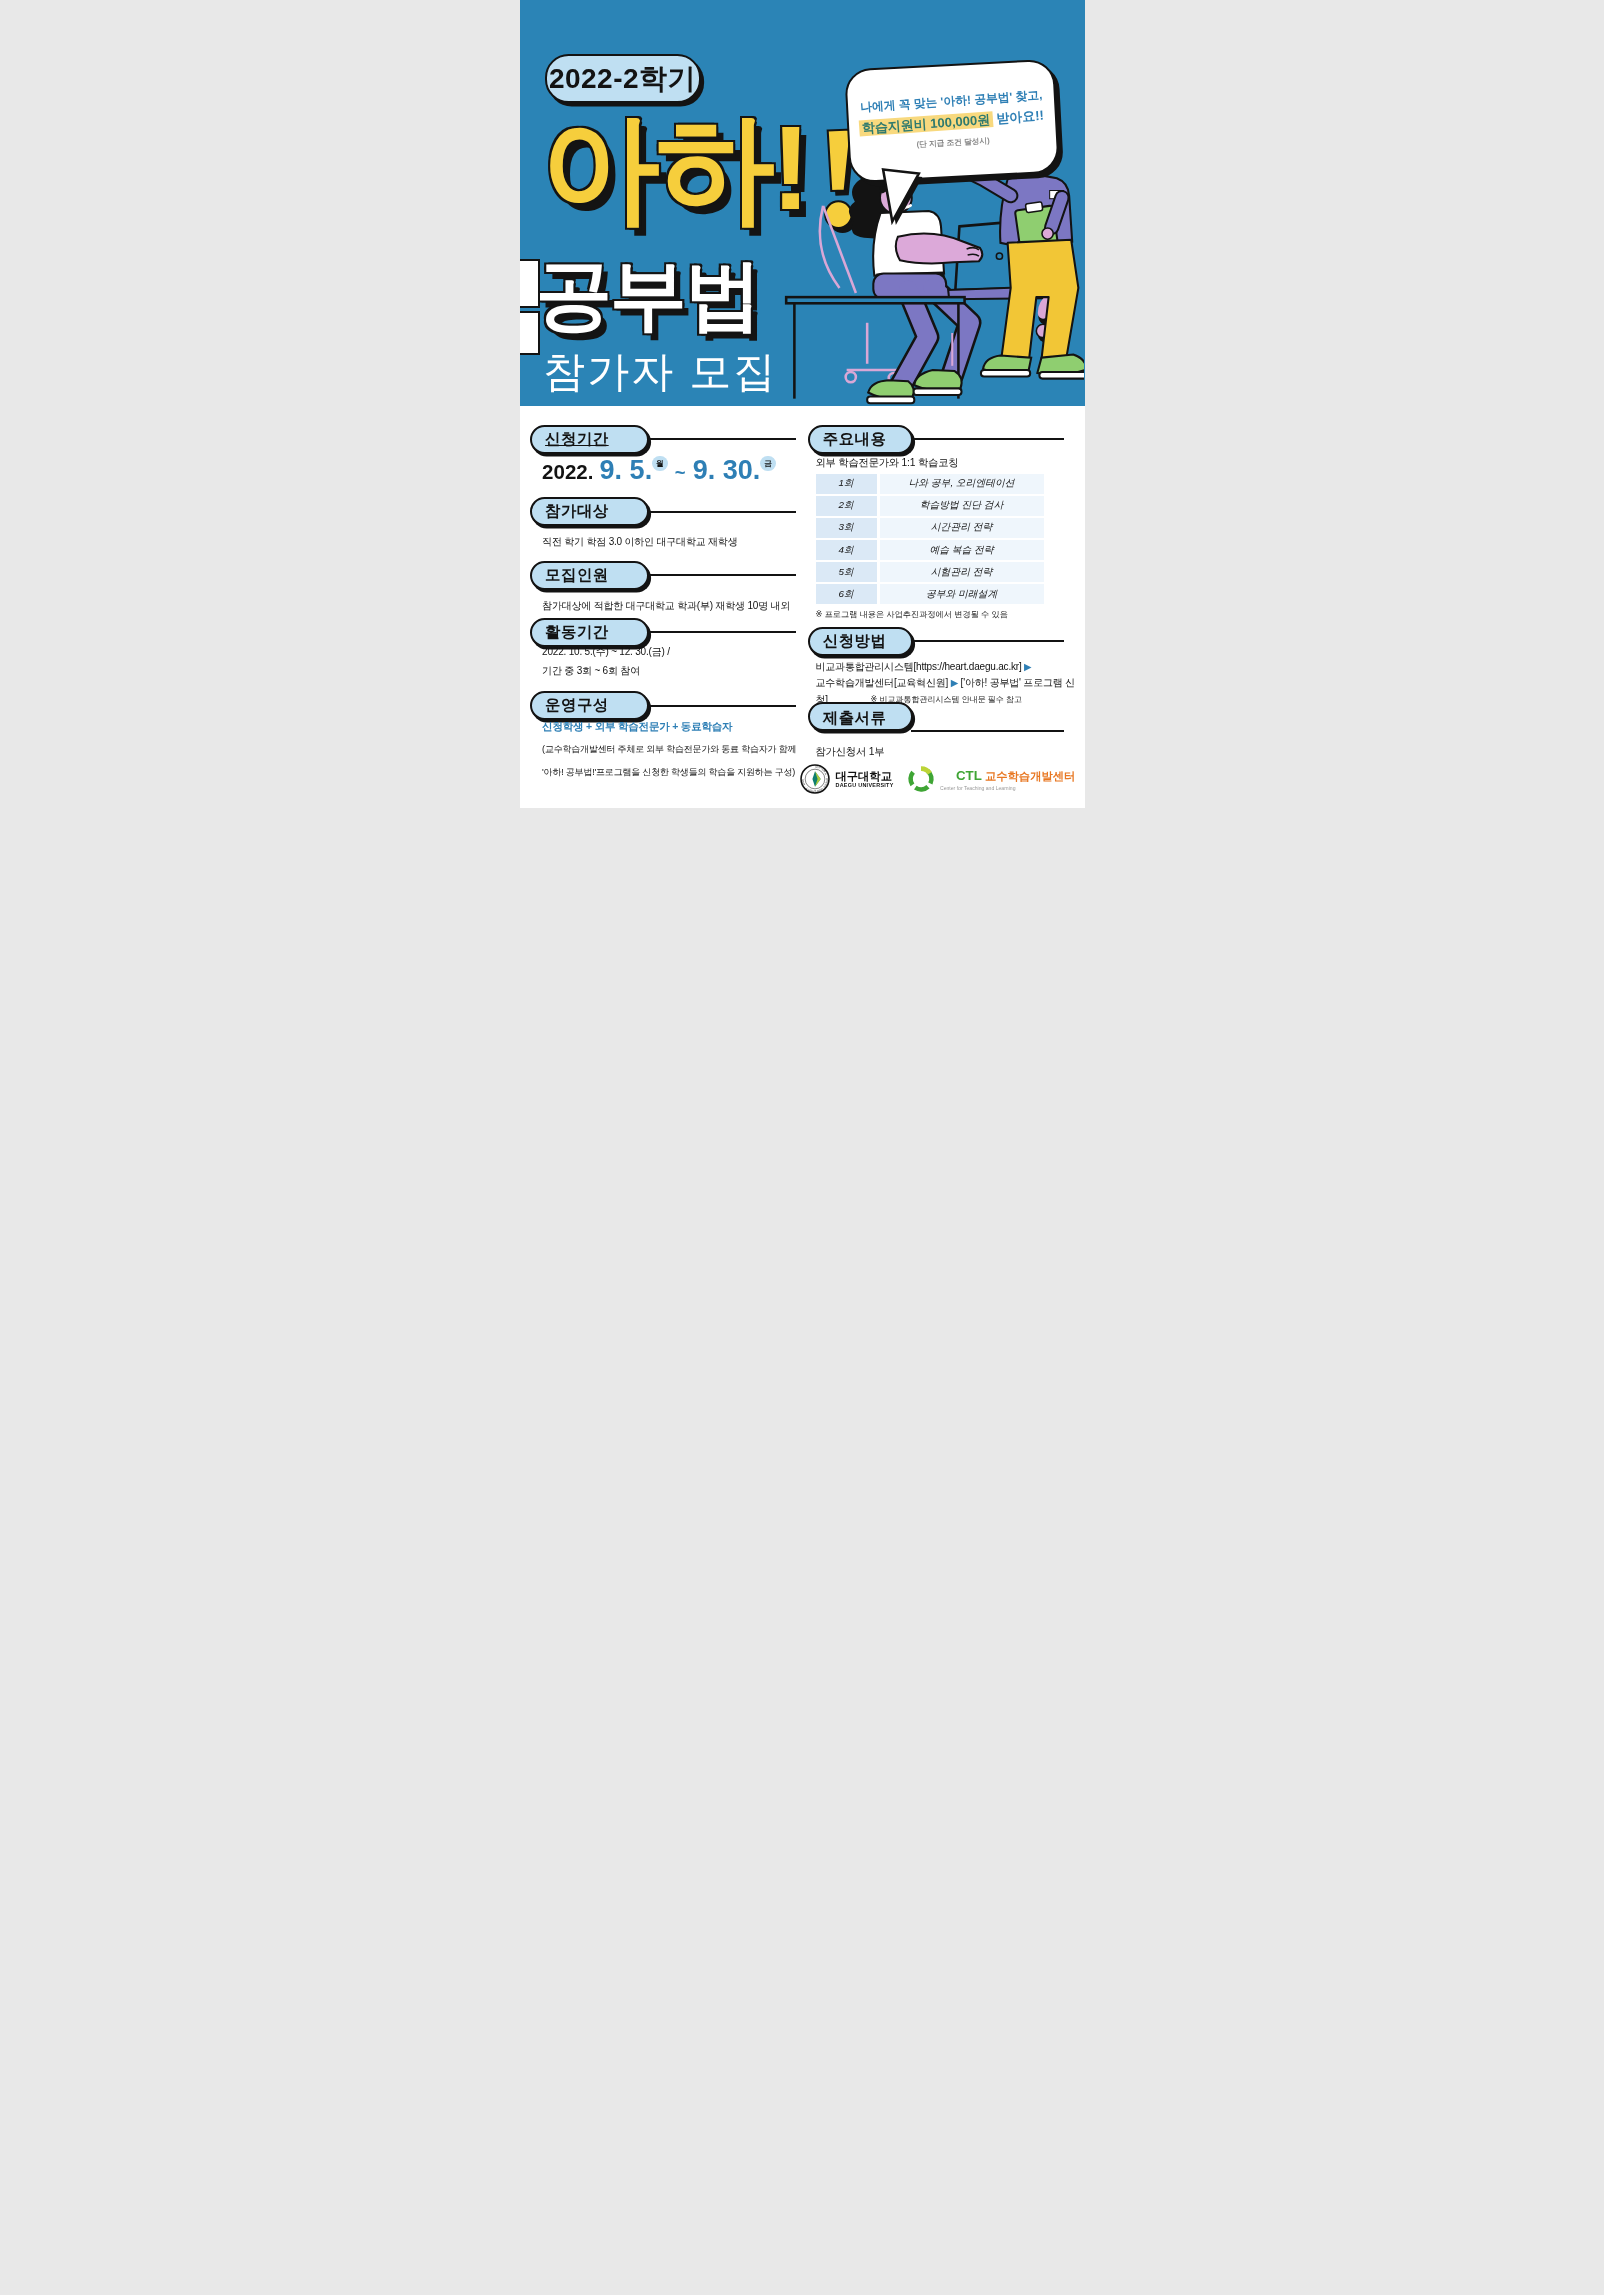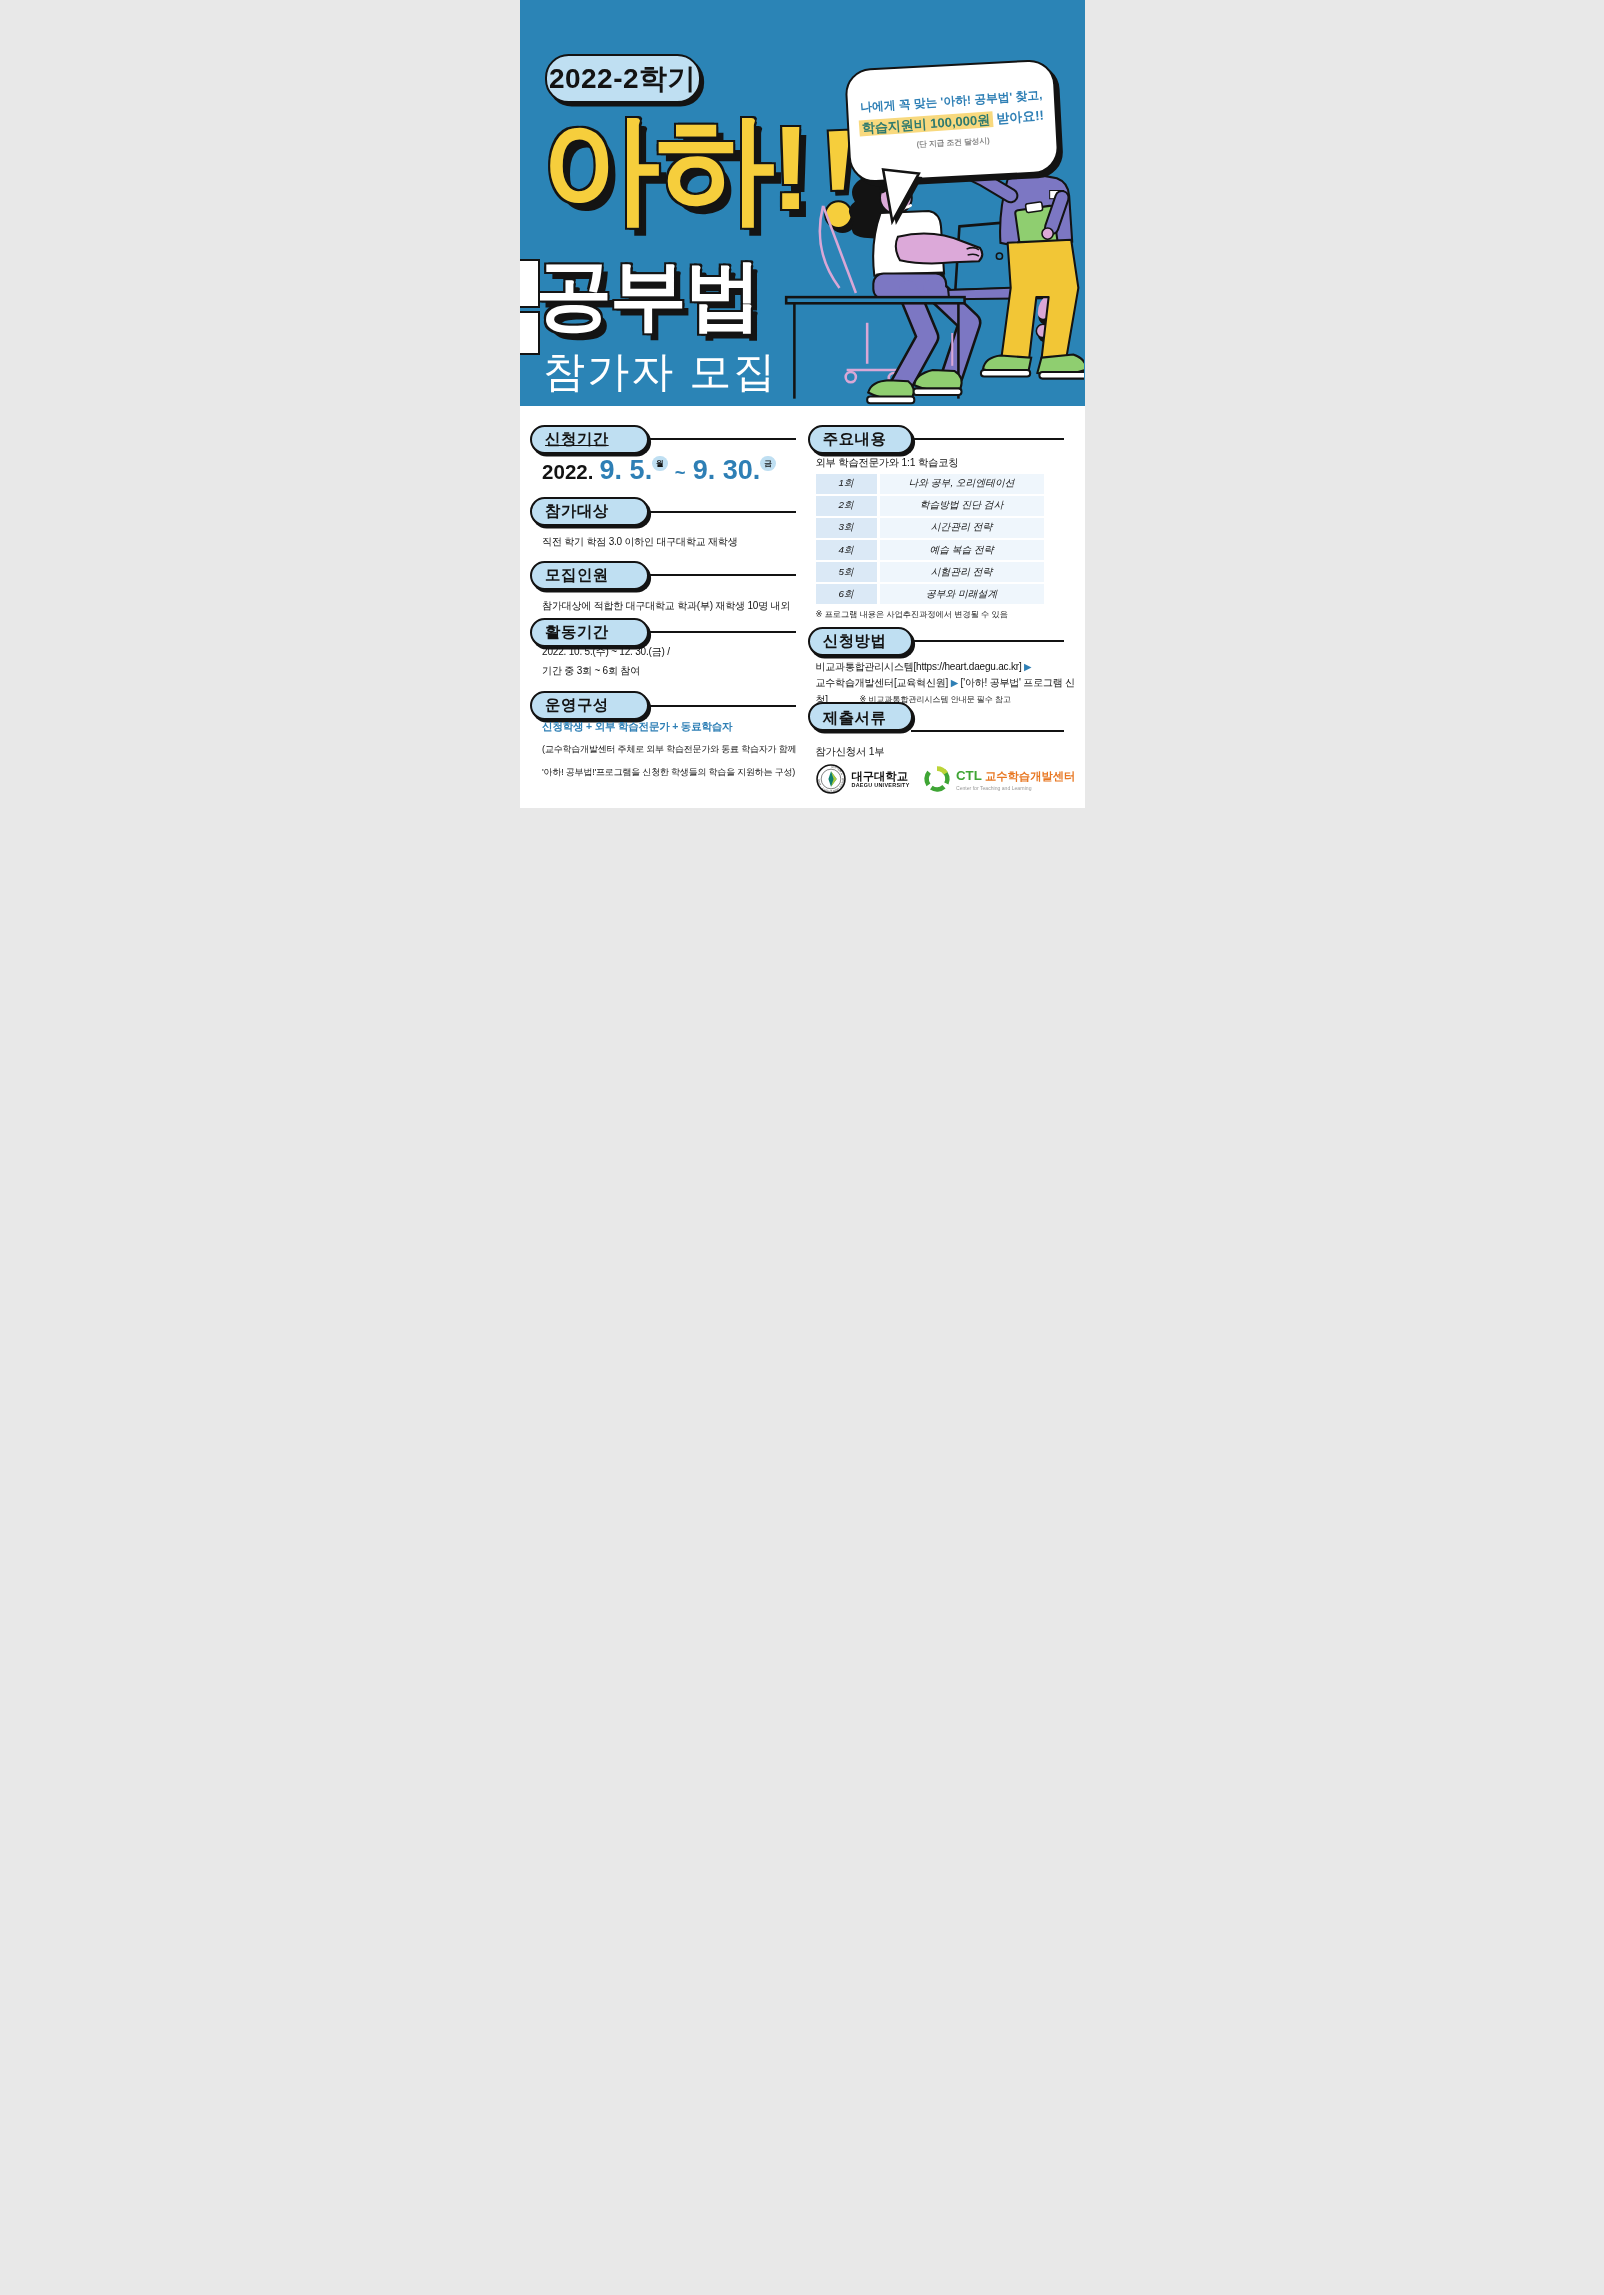--- a/index.html
+++ b/index.html
@@ -53,21 +53,21 @@
   .tbl-topic{flex:1;background:#EFF6FC;margin-left:3.1px;font-size:9.8px;color:#111;display:flex;
              align-items:center;justify-content:center;height:19.5px;}
   .note{position:absolute;font-size:8.2px;color:#222;}
   .apply-line{font-size:10px;color:#111;line-height:16.4px;letter-spacing:-0.2px;}
   .arrow{color:#2E7FB5;font-size:9.8px;}
   .blue-strong{position:absolute;font-size:10.5px;font-weight:bold;color:#2E7FB5;letter-spacing:-0.2px;}
   .footer-logos{position:absolute;right:9.2px;top:358px;display:flex;align-items:center;gap:13.3px;}
   .logo-block{display:flex;align-items:center;gap:5.1px;}
   .daegu-name{font-size:11.3px;font-weight:bold;color:#111;line-height:1.1;}
   .daegu-en{font-size:5.4px;font-weight:bold;color:#111;letter-spacing:0.3px;}
-  .ctl-line{display:flex;align-items:baseline;gap:3.1px;}
+  .ctl-line{display:flex;align-items:baseline;gap:3.1px;margin-left:16px;}
   .ctl-abbr{font-size:13.3px;font-weight:bold;color:#3FA535;}
   .ctl-ko{font-size:11.3px;font-weight:bold;color:#E87722;}
   .ctl-en{font-size:5.1px;color:#999;margin-top:1px;}
 </style>
 </head>
 <body>
 
 <div class="page">
 
   <div class="hero">
@@ -278,21 +278,21 @@
       <div class="apply-line">
         <span>비교과통합관리시스템[https://heart.daegu.ac.kr]</span>
         <span class="arrow">▶</span>
       </div>
       <div class="apply-line">
         <span>교수학습개발센터[교육혁신원]</span>
         <span class="arrow">▶</span>
         <span>['아하! 공부법' 프로그램 신청]</span>
       </div>
     </div>
-    <div class="note" style="left:293px;top:288px;font-size:8px;padding-left:47px;">※ 비교과통합관리시스템 안내문 필수 참고</div>
+    <div class="note" style="left:304px;top:288px;font-size:8px;padding-left:47px;">※ 비교과통합관리시스템 안내문 필수 참고</div>
 
     <div class="pill" style="left:288px;top:296px;width:105px;align-items:flex-end;">
       <span>제출서류</span>
     </div>
     <div class="rule" style="left:391px;top:324px;width:153px;"></div>
     <div class="body-txt" style="left:296px;top:339px;font-size:10.3px;">참가신청서 1부</div>
 
     <div class="footer-logos">
       <div class="logo-block">
         <svg width="30" height="30" viewBox="0 0 58 58">

